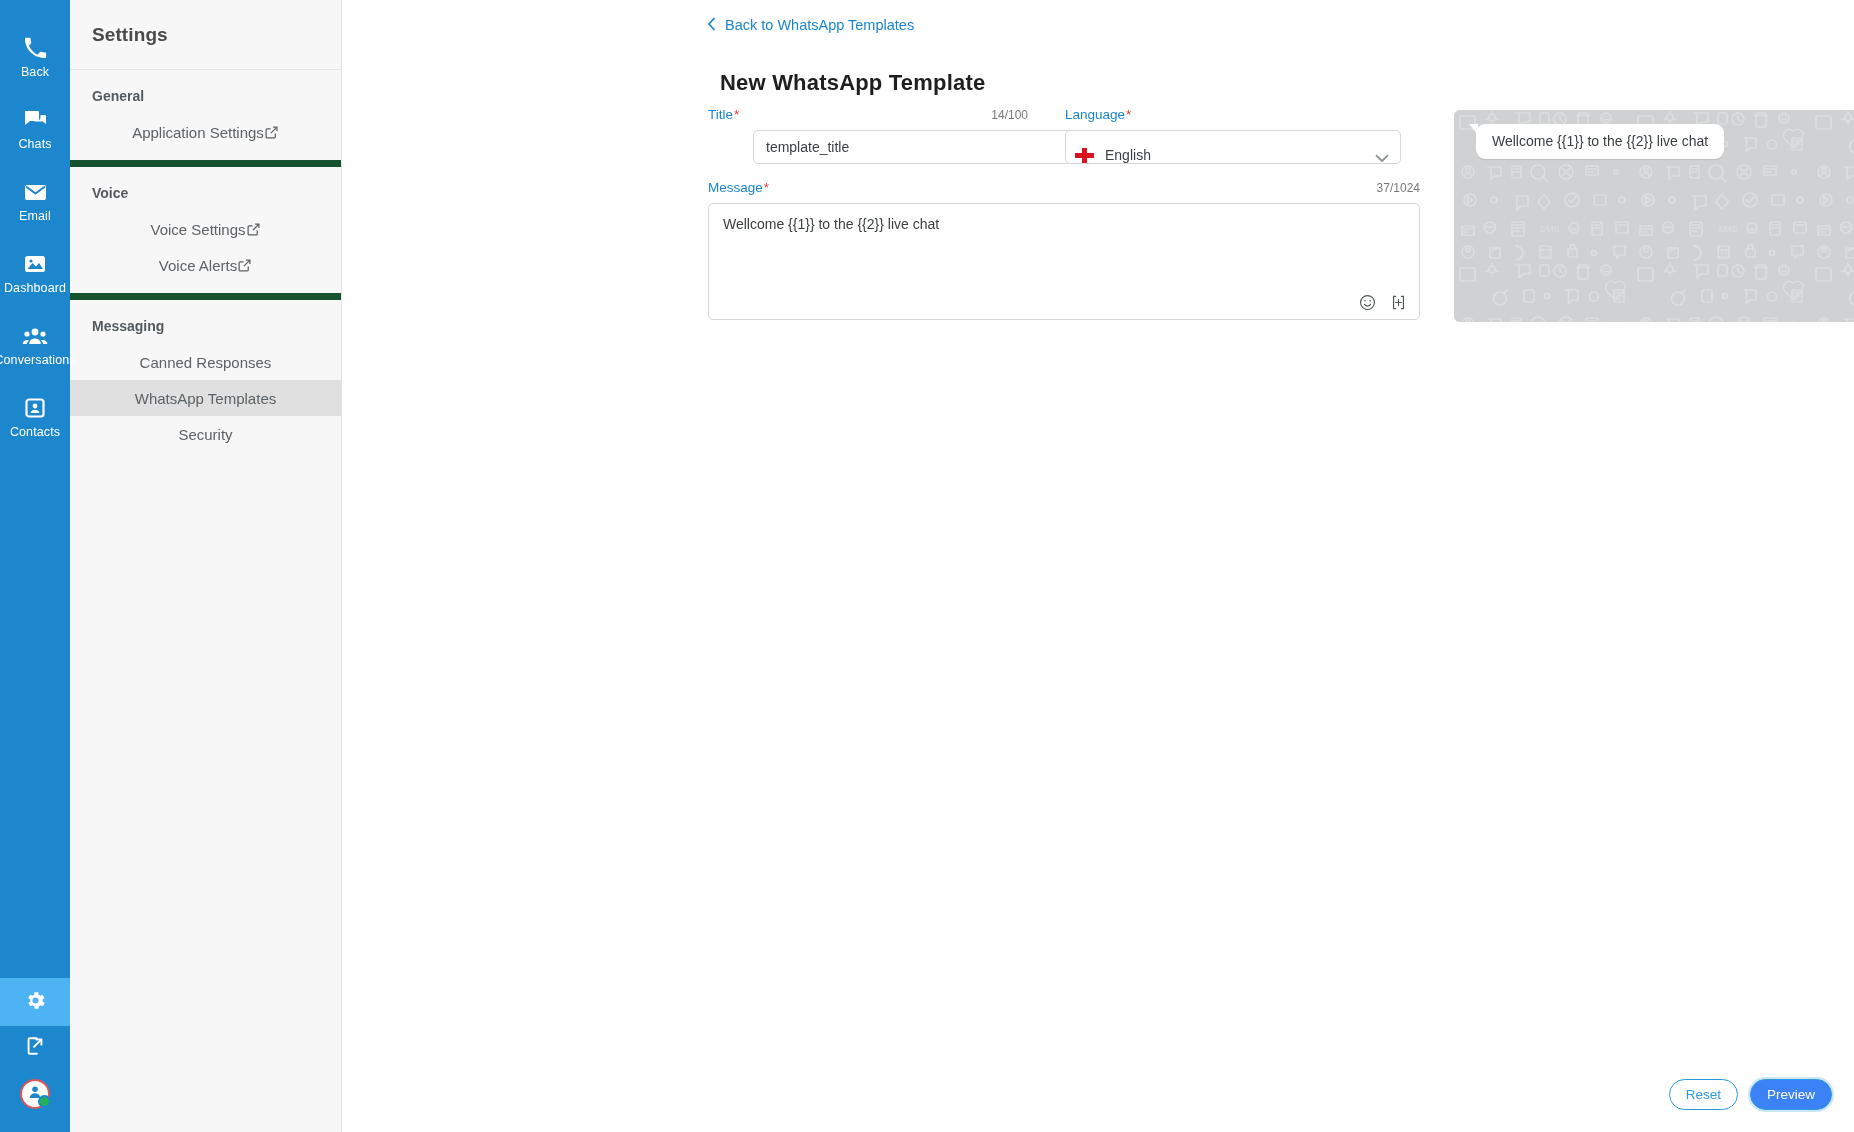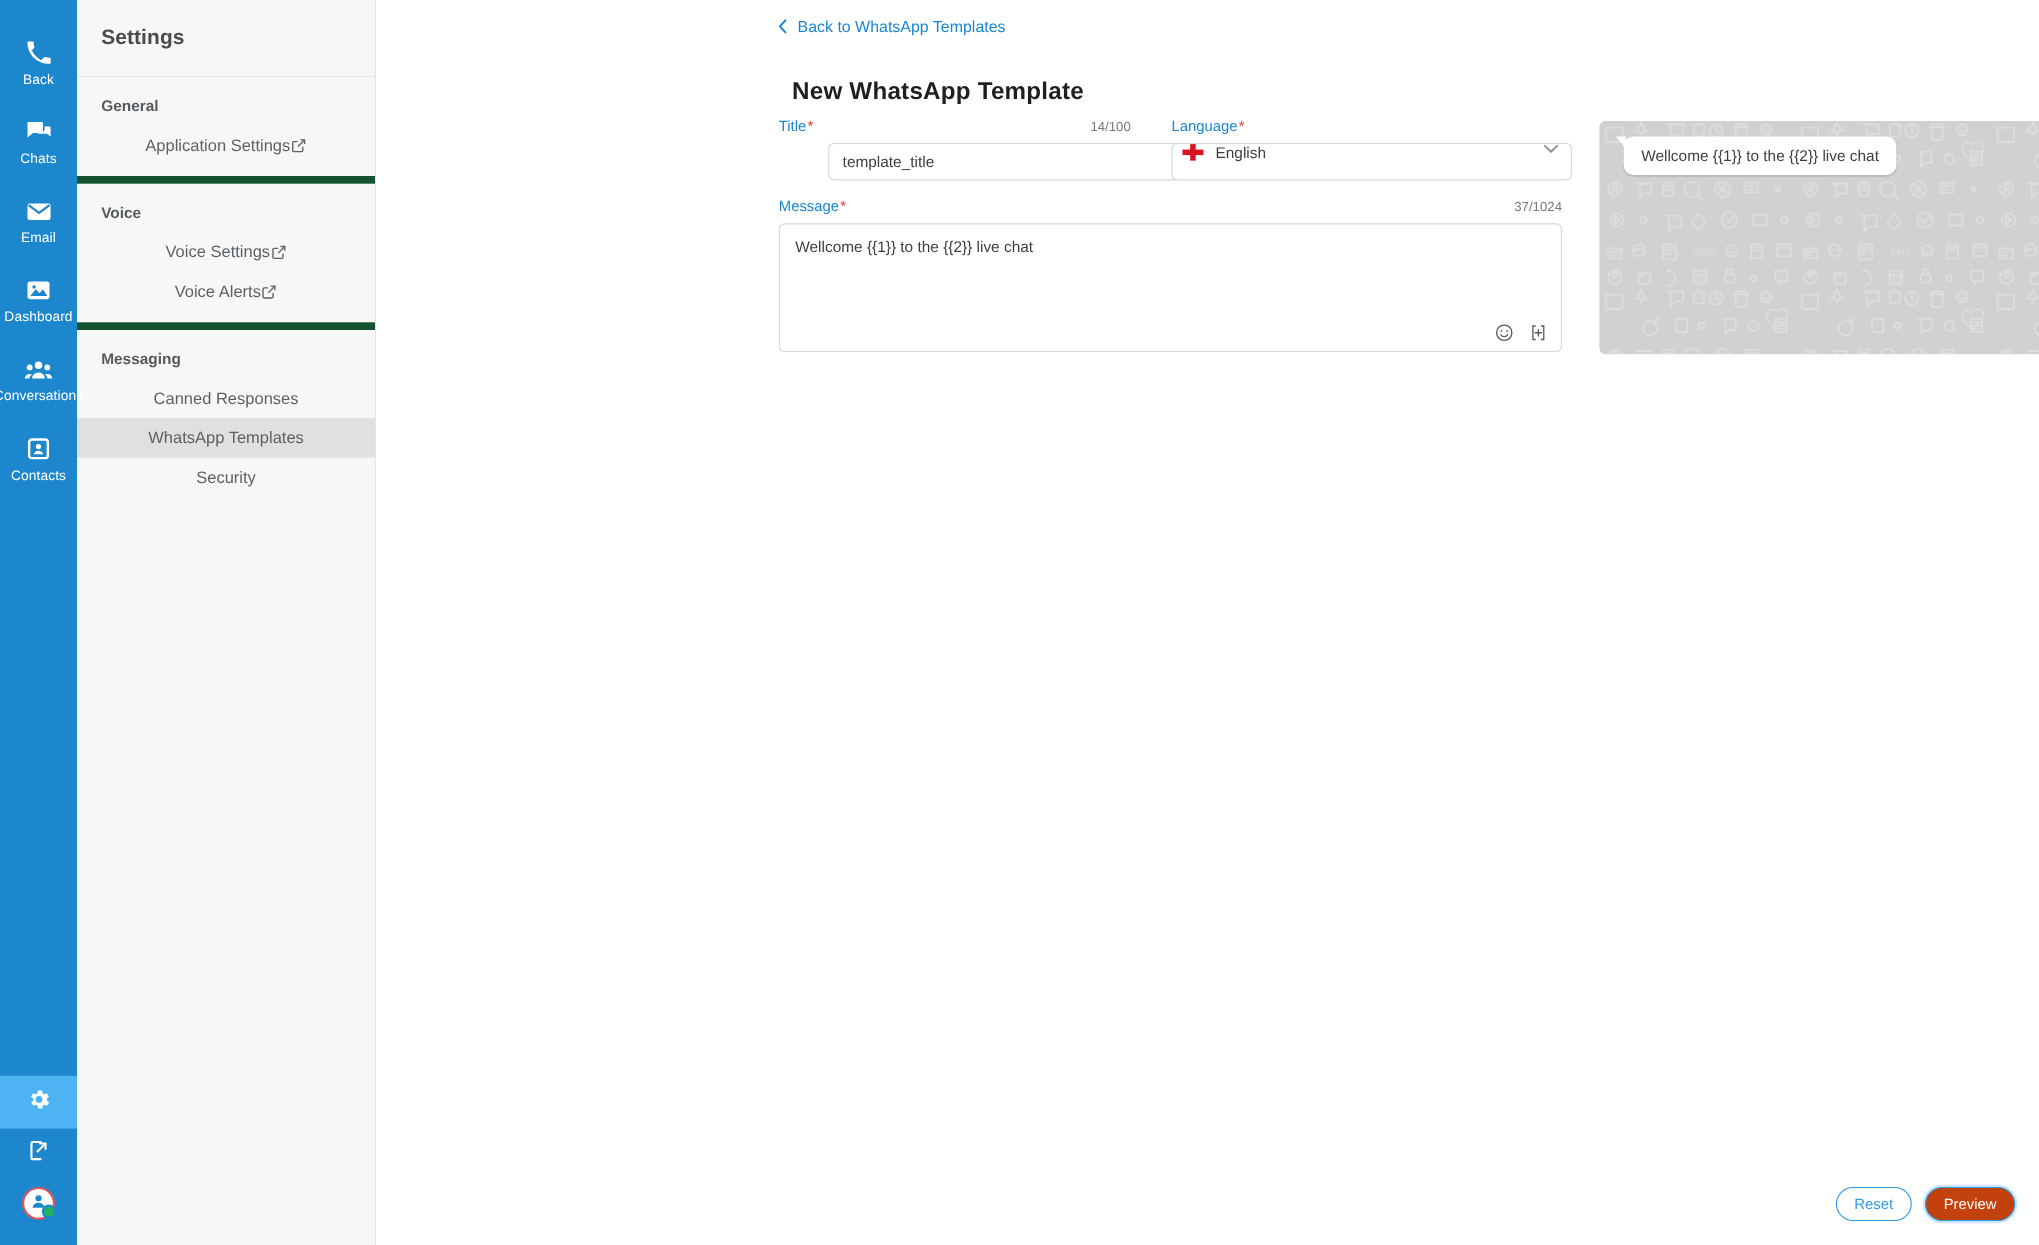--- a/index.html
+++ b/index.html
@@ -137,24 +137,24 @@
     background: #fff; padding: 0 12px;
     font-size: 14px; color: #3b3f42;
     font-family: "Liberation Sans", sans-serif;
     outline: none;
     margin-left: 45px;
   }
 
   
   .lang-block { position: absolute; left: 723px; top: 107px; width: 320px; }
   .select-box {
-    width: 364px; height: 34px;
+    width: 336px; height: 34px;
     border: 1px solid #d5d7da; border-radius: 5px;
     background: #fff;
-    display: flex; align-items: flex-start;
+    display: flex; align-items: flex-end;
     padding: 0 11px 0 9px;
     cursor: pointer;
     position: relative;
   }
   .flag-eng {
     width: 19px; height: 15px; position: relative;
     margin-right: 11px; flex: none;
   }
   .flag-eng::before {
     content: ""; position: absolute; left: 7px; top: 0;
@@ -225,21 +225,21 @@
     display: flex; align-items: center; justify-content: center;
     cursor: pointer;
     font-family: "Liberation Sans", sans-serif;
   }
   .btn-reset {
     min-width: 62px; padding: 0 16px;
     border: 1px solid #2d9ae0; color: #2d9ae0; background: #fff;
   }
   .btn-preview {
     min-width: 72px; padding: 0 16px;
-    border: 1px solid #2d9ae0; color: #fff; background: #c2410c;
+    border: 1px solid #2d9ae0; color: #fff; background: #3b82f6;
     box-shadow: 0 0 0 2px rgba(45,154,224,.25);
   }
 </style>
 </head>
 <body>
 
 <div class="app">
 
   <div class="rail">
 

